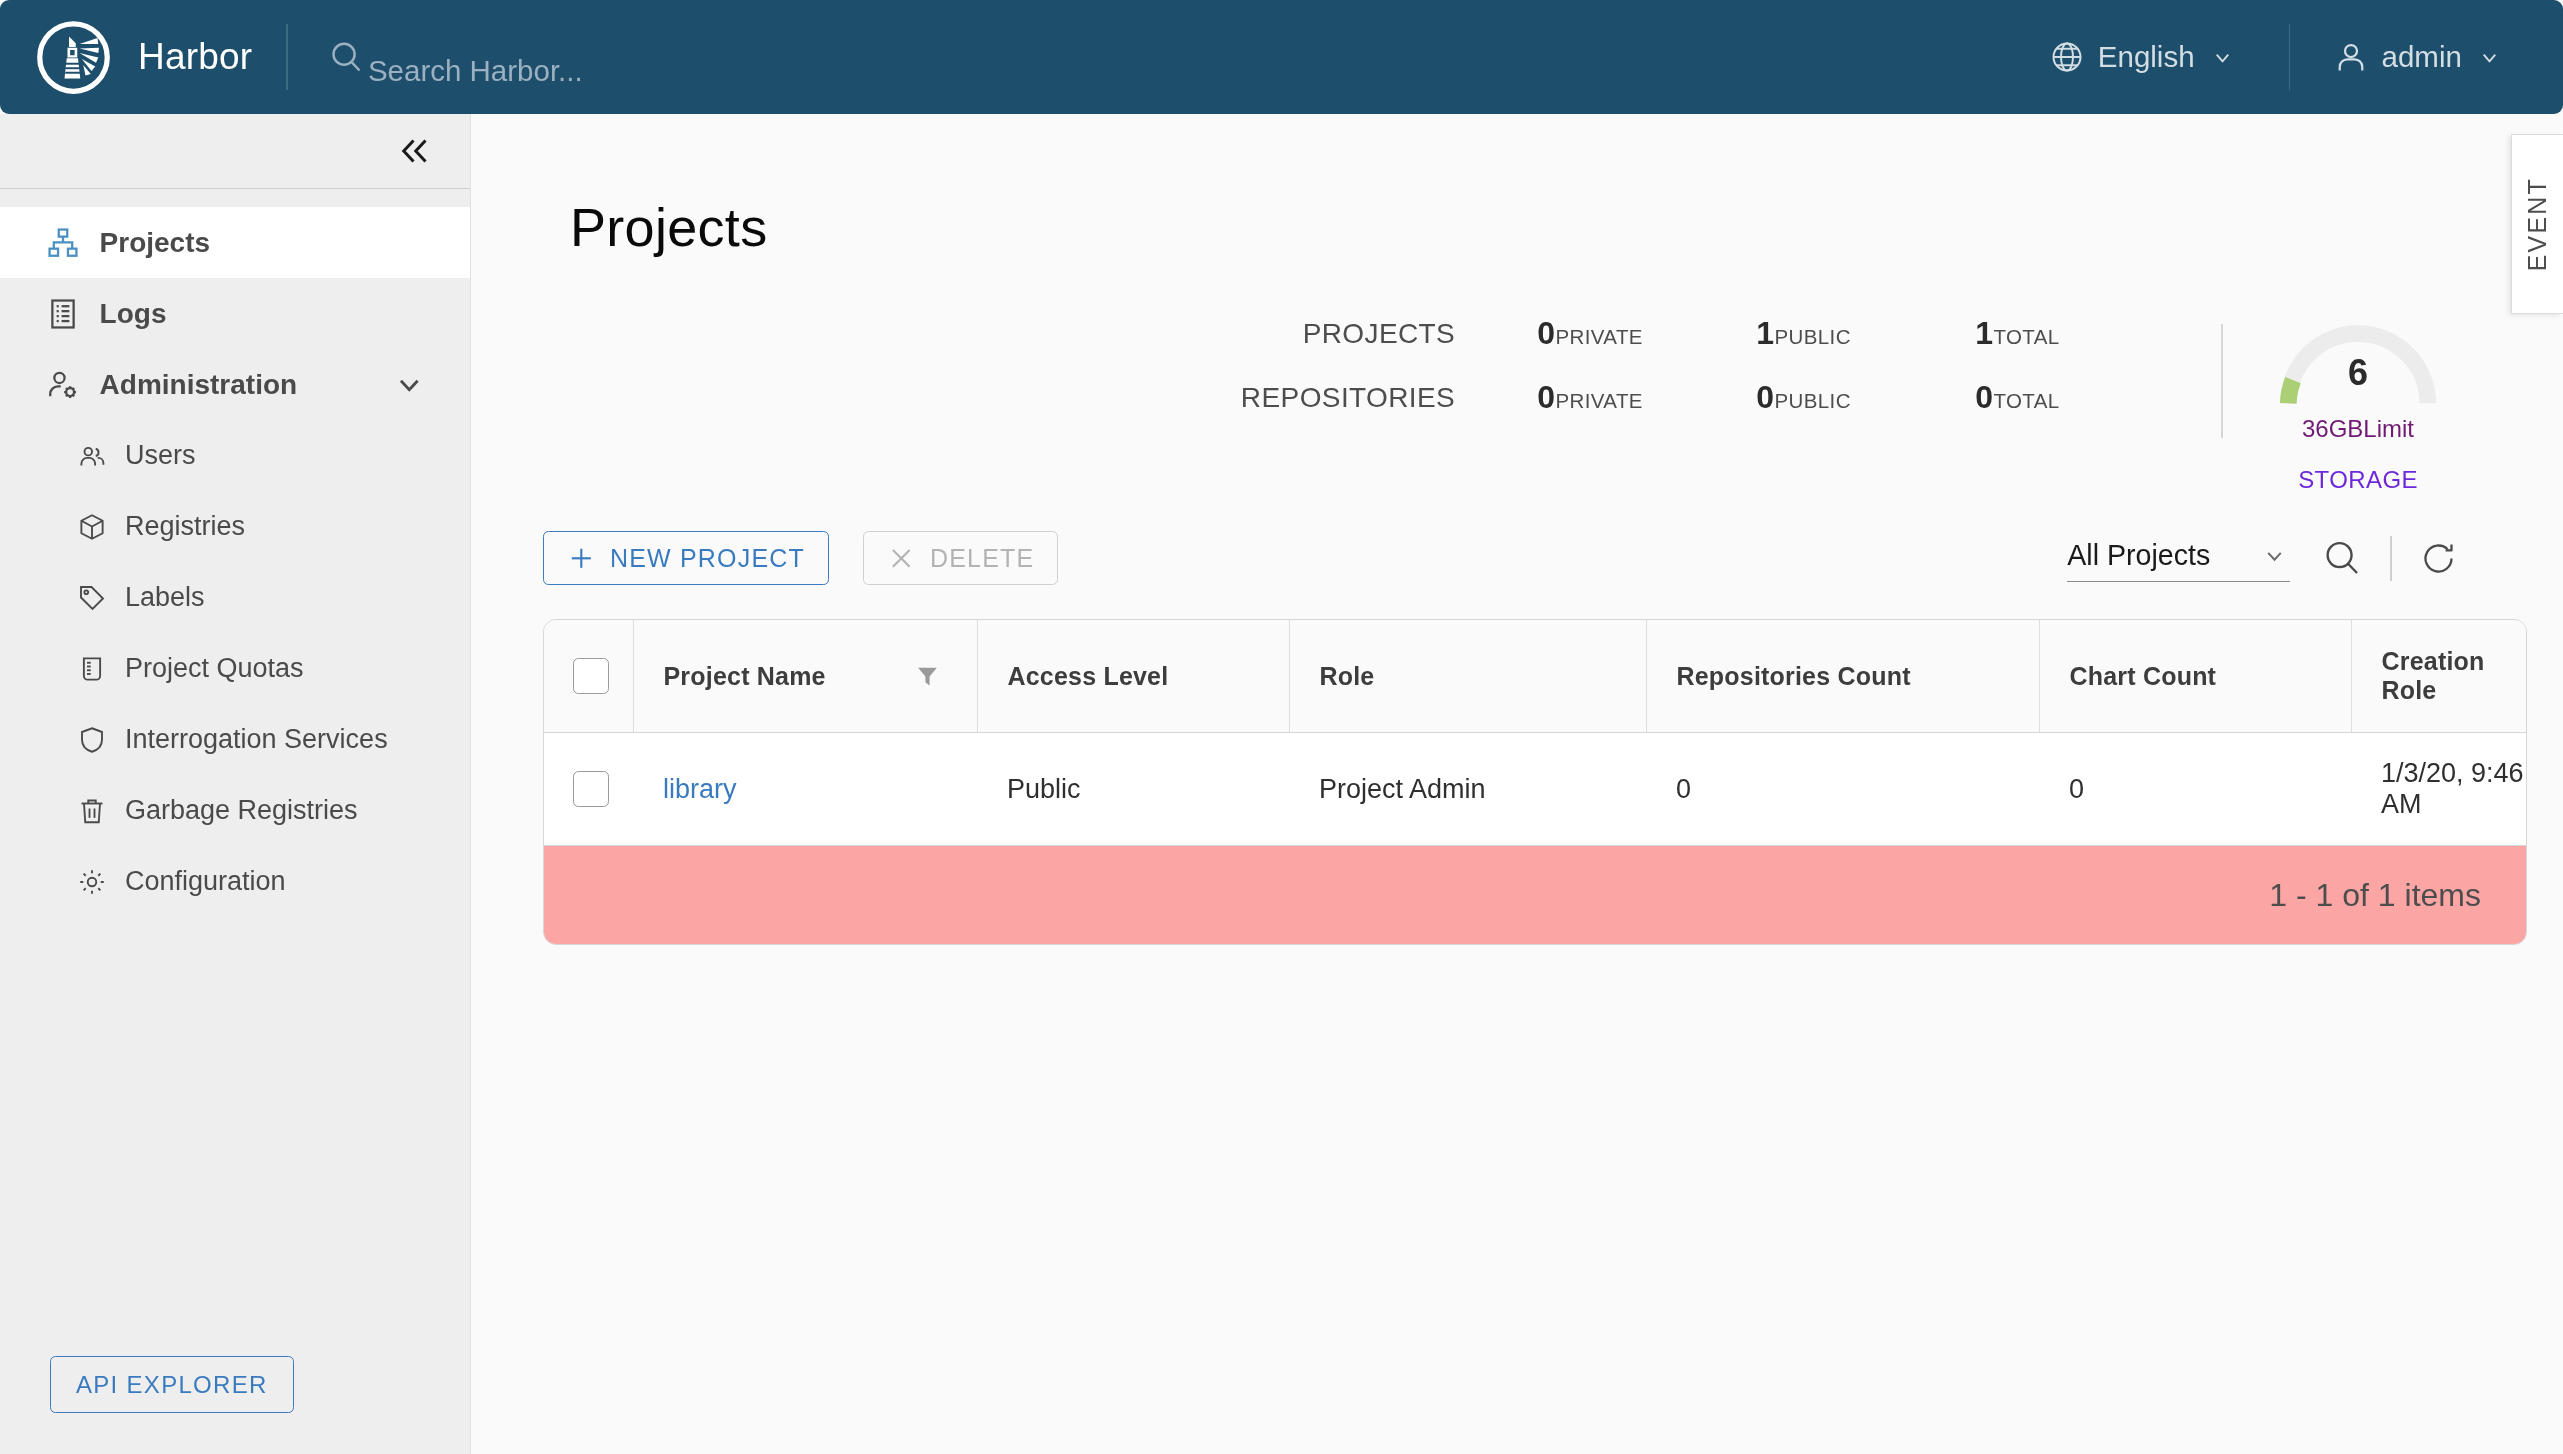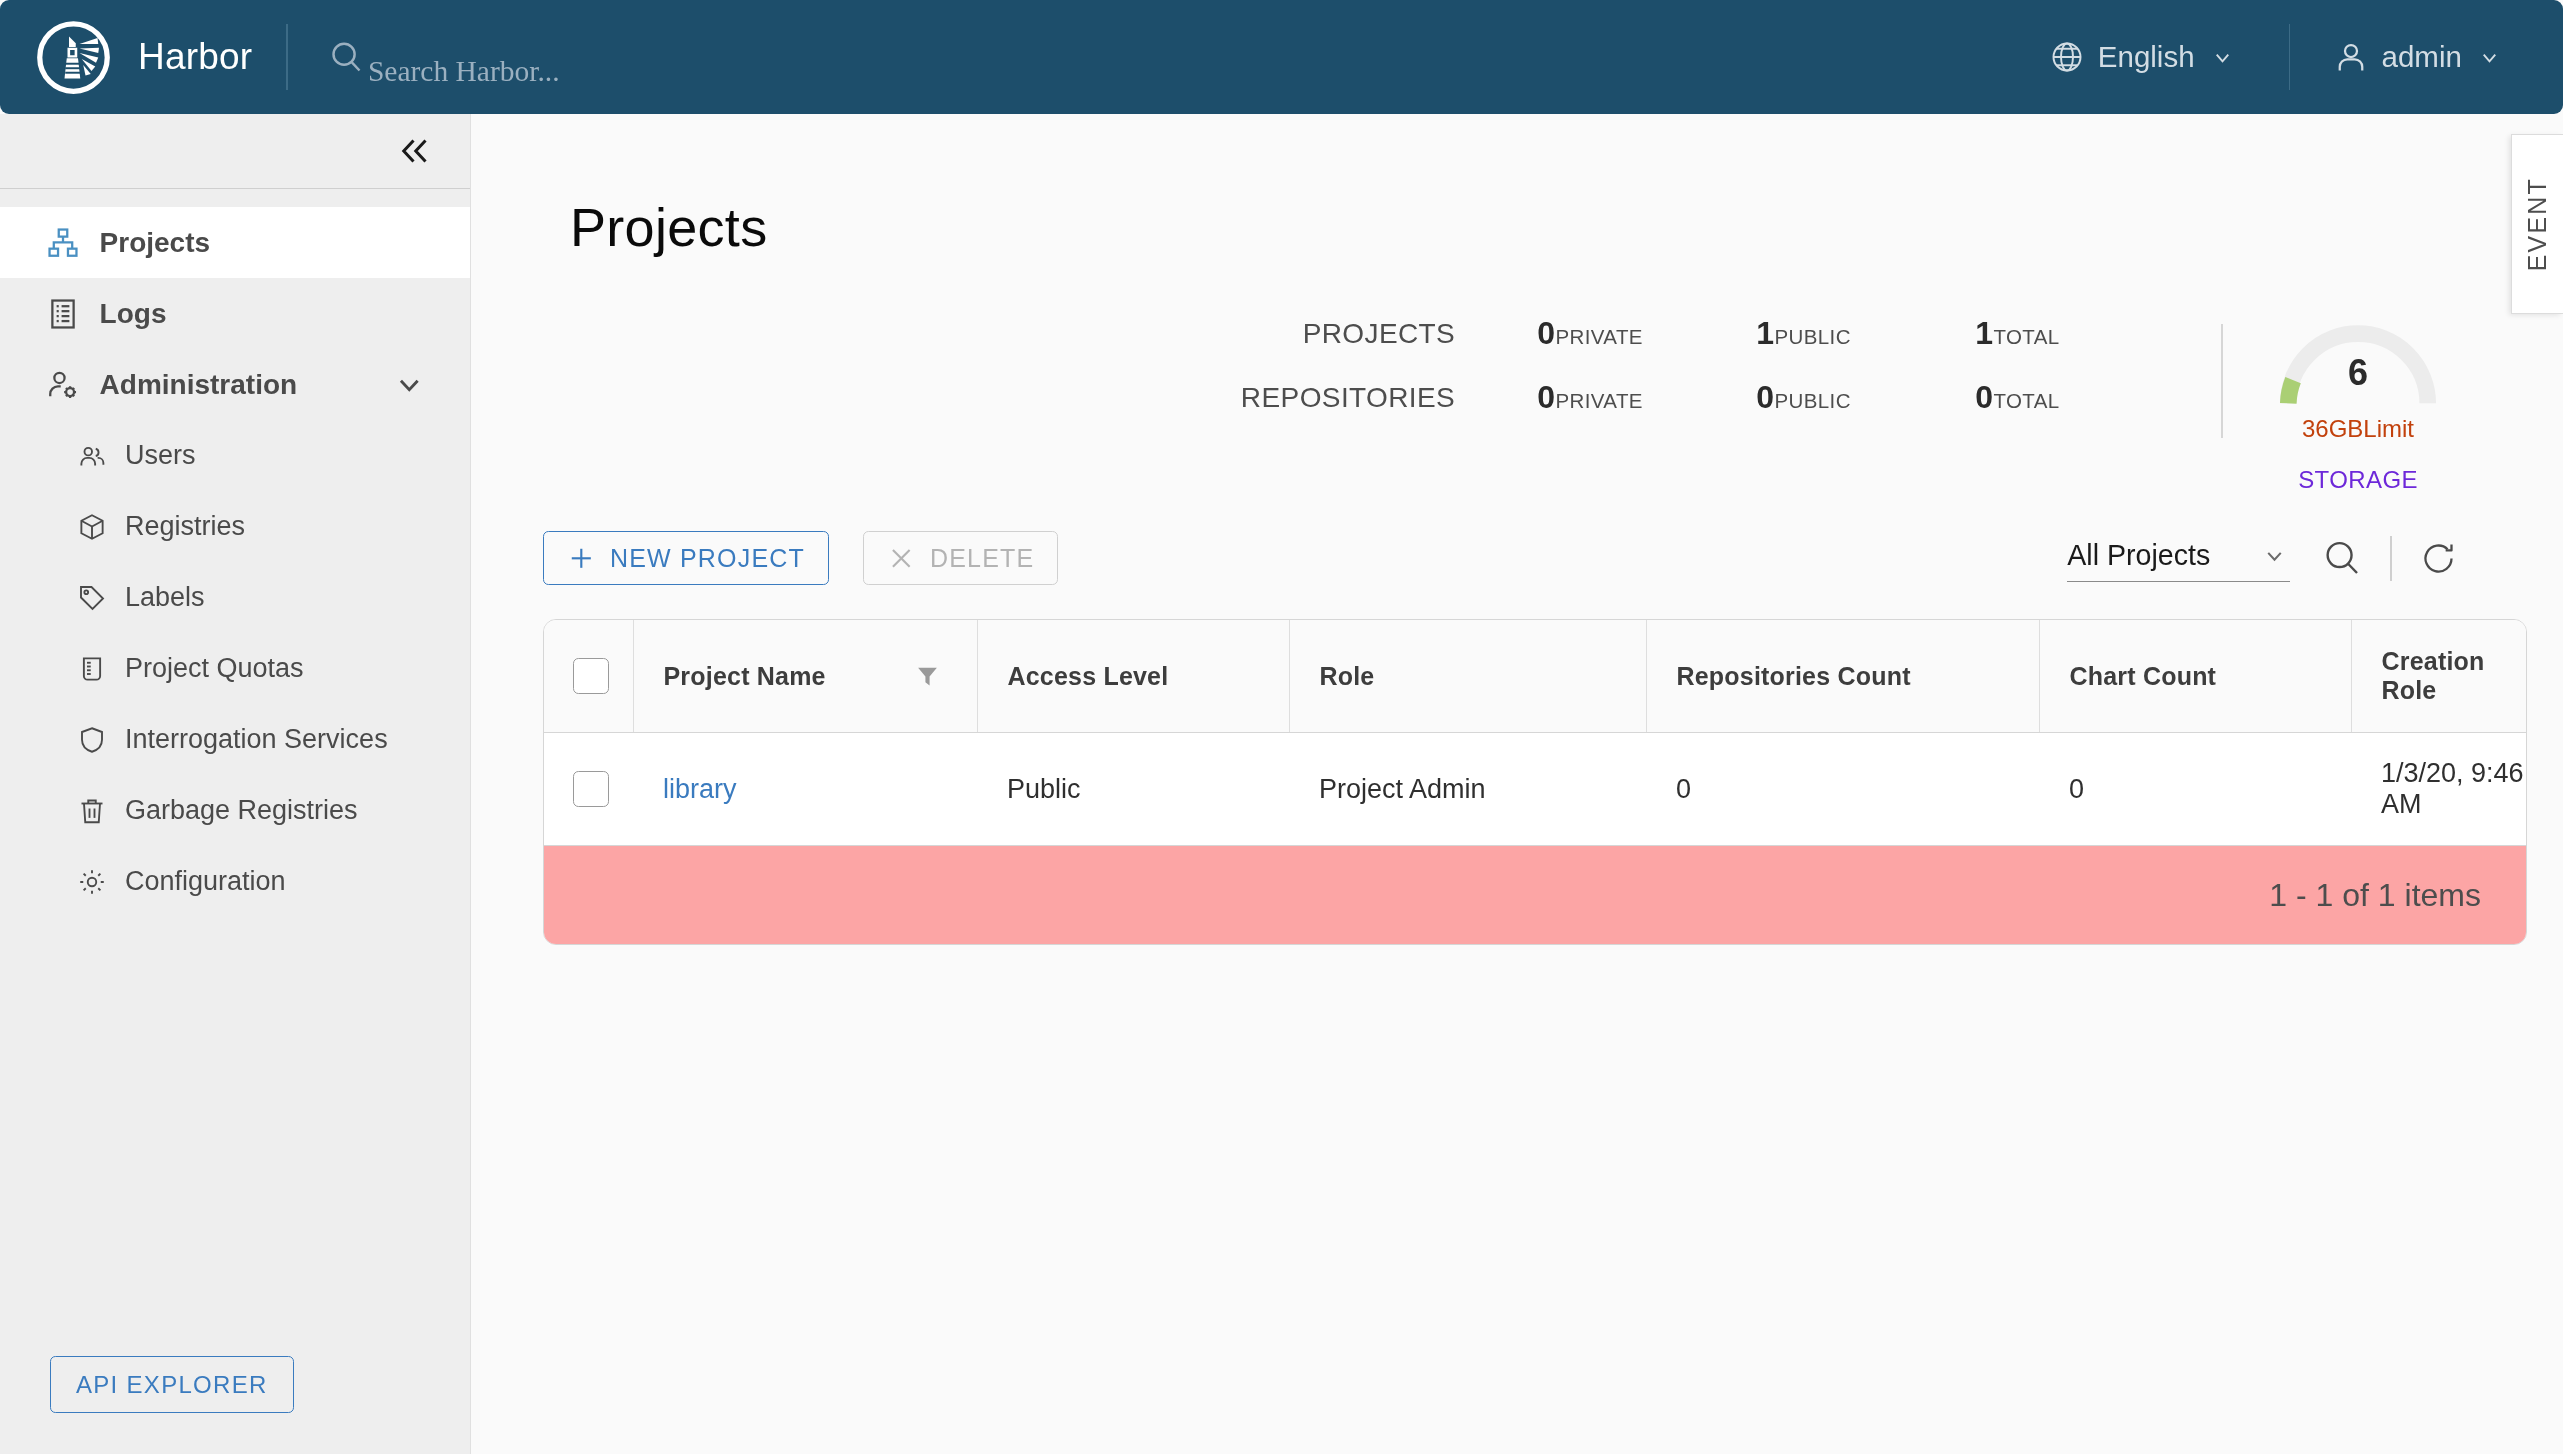--- a/index.html
+++ b/index.html
@@ -28,21 +28,21 @@
     margin-left: 34px;
   }
   .hdr-search {
     display: flex; align-items: center; flex: 0 0 auto;
     margin-left: 39px;
   }
   .hdr-search svg { width: 39px; height: 39px; display: block; }
   .hdr-search input {
     background: transparent; border: none; outline: none;
     color: #c7d4dd; font-size: 29.5px;
-    font-family: Liberation Serif, serif;
+    font-family: Liberation Sans, sans-serif;
     width: 571px; margin-left: 1.8px; margin-top: 28px;
   }
   .hdr-search input::placeholder { color: #9bb0c0; }
   .hdr-right {
     margin-left: auto; display: flex; align-items: center;
     padding-right: 30px; height: 100%;
   }
   .hdr-item {
     display: flex; align-items: center; color: #d3dde4;
     font-size: 29.5px; cursor: pointer; padding: 0 19.6px;
@@ -123,21 +123,21 @@
   }
   .gauge-wrap {
     margin-left: 50px; text-align: center; width: 170px;
     position: relative; padding-top: 1.8px;
   }
   .gauge-svg { width: 170px; height: 93px; display: block; }
   .gauge-num {
     position: absolute; top: 37px; left: 0; width: 170px;
     font-size: 36px; font-weight: 700; color: #2b2b2b; text-align: center;
   }
-  .gauge-limit { font-size: 24px; color: #c2410c; margin-top: 5.4px; }
+  .gauge-limit { font-size: 24px; color: #701a75; margin-top: 5.4px; }
   .gauge-cap { font-size: 24px; color: #6d28d9; margin-top: 23px; letter-spacing: 0.4px; }
 
   
   .toolbar {
     display: flex; align-items: center;
     margin-top: 37px; padding: 0 105px 0 71px;
     position: relative;
   }
   .btn {
     font-family: "Liberation Sans", sans-serif;

